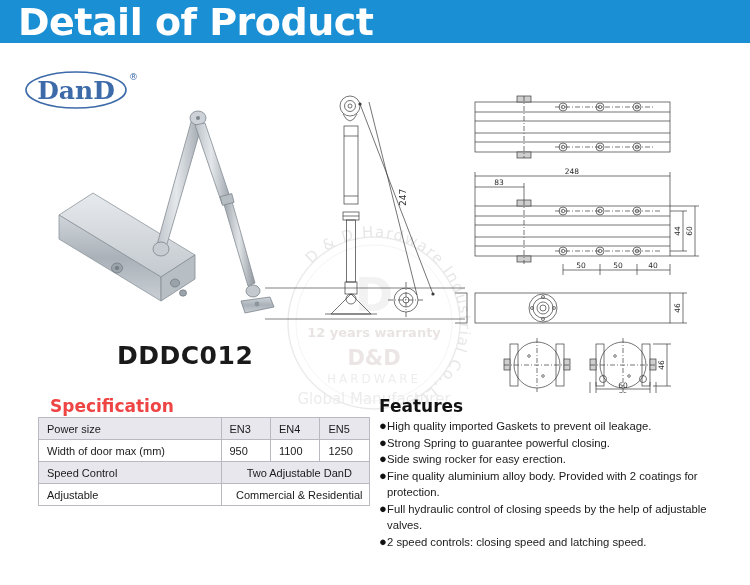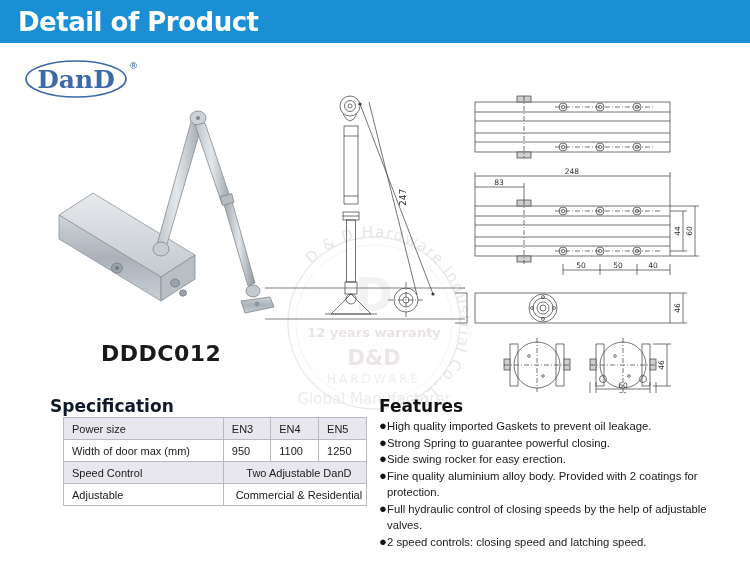--- a/index.html
+++ b/index.html
@@ -9,51 +9,51 @@
     font-family:"Liberation Sans", sans-serif;
     position:relative;overflow:hidden;
   }
   
   .header-bar{
     position:absolute;left:0;top:0;width:750px;height:43px;
     background:#1b8fd4;
   }
   .header-title{
     position:absolute;left:18px;top:6px;
-    font-size:26px;font-weight:bold;color:#ffffff;
+    font-size:38px;font-weight:bold;color:#ffffff;
     letter-spacing:-0.5px;line-height:32px;
     font-family:"DejaVu Sans", sans-serif;
   }
   
-  .logo{position:absolute;left:24px;top:57px;width:120px;height:44px;}
+  .logo{position:absolute;left:24px;top:68px;width:120px;height:44px;}
   .logo svg{display:block;}
   
   .photo{position:absolute;left:55px;top:105px;width:225px;height:230px;}
   
   .model-label{
-    position:absolute;left:101px;top:341px;
-    font-size:22px;font-weight:bold;color:#1a1a1a;
+    position:absolute;left:117px;top:341px;
+    font-size:25px;font-weight:bold;color:#1a1a1a;
     letter-spacing:0.5px;
     font-family:"DejaVu Sans", sans-serif;
   }
   
   .drawing-arm{position:absolute;left:265px;top:88px;width:200px;height:235px;}
   .drawing-right{position:absolute;left:455px;top:88px;width:295px;height:305px;}
   
   .watermark{position:absolute;left:252px;top:225px;width:245px;height:185px;opacity:.5;pointer-events:none;}
   
   .spec-title{
     position:absolute;left:50px;top:396px;
-    font-size:17px;font-weight:bold;color:#0f172a;
+    font-size:17px;font-weight:bold;color:#ef4444;
     font-family:"DejaVu Sans", sans-serif;
   }
   table.spec{
     position:absolute;left:38px;top:417px;
-    width:304px;border-collapse:collapse;
-    font-size:11px;color:#1a1a1a;margin-left:25px;
+    width:332px;border-collapse:collapse;
+    font-size:11px;color:#1a1a1a;
   }
   table.spec td{
     border:1px solid #b9b9c2;
     height:21px;padding:0 0 0 8px;
     white-space:nowrap;
   }
   table.spec tr:nth-child(odd) td{background:#e9e7ee;}
   table.spec tr:nth-child(even) td{background:#ffffff;}
   td.c-label{width:180px;}
   td.c-val{width:41px;text-align:left;padding:0;}

